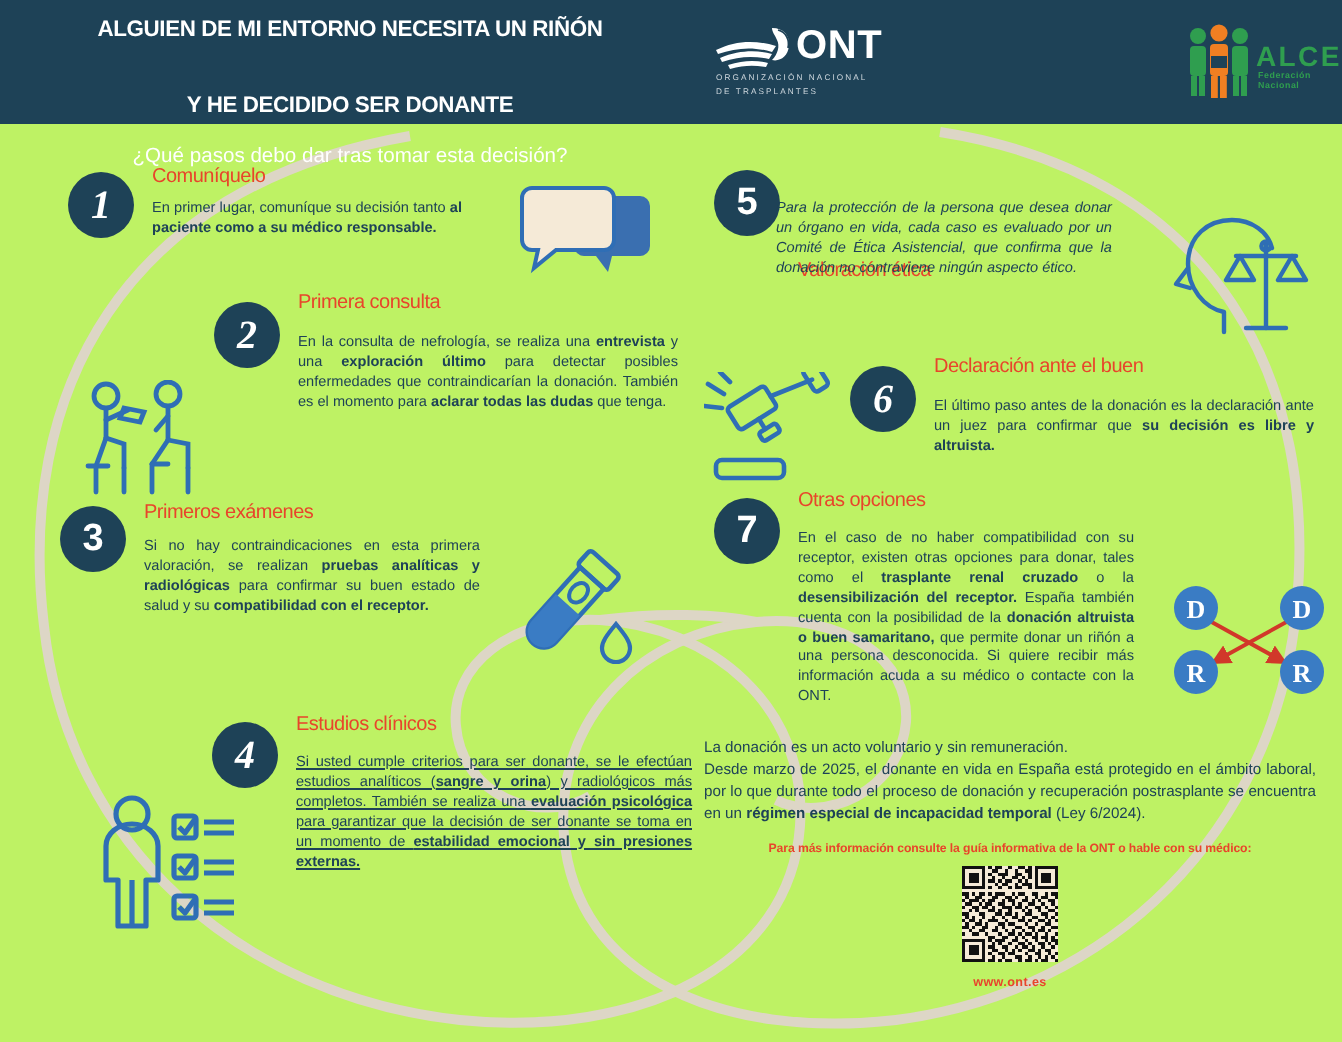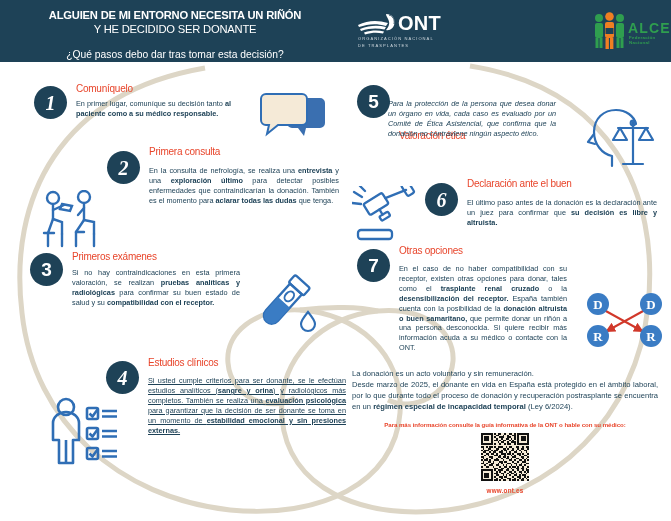--- a/index.html
+++ b/index.html
@@ -2,32 +2,32 @@
 <html><head>
 <meta charset="utf-8">
 <style>
   html,body{margin:0;padding:0;}
   body{
     width:671px;height:521px;overflow:hidden;
     background:#f5ead7;
     font-family:"Liberation Sans","DejaVu Sans",sans-serif;
     position:relative;
   }
-  .page{position:relative;width:671px;height:521px;overflow:hidden;background:#ffffff;}
+  .page{position:relative;width:671px;height:521px;overflow:hidden;background:#bef264;}
 
   
   .header{
     position:absolute;left:0;top:0;width:671px;height:62px;
     background:#1e4257;
   }
   .hdr-text{
     position:absolute;left:10px;top:8px;width:330px;text-align:center;color:#ffffff;
   }
   .hdr-l1{font-size:11.2px;font-weight:bold;letter-spacing:-0.2px;line-height:14px;}
-  .hdr-l2{font-size:11.2px;font-weight:normal;letter-spacing:-0.2px;line-height:14px;}
+  .hdr-l2{font-size:11.2px;font-weight:bold;letter-spacing:-0.2px;line-height:14px;margin-top:24px;}
   .hdr-sub{font-size:10.3px;font-weight:normal;margin-top:12px;line-height:13px;text-align:center;}
 
   .ont-logo{position:absolute;left:356px;top:10px;width:120px;height:44px;}
   .ont-word{position:absolute;left:42px;top:2px;color:#fff;font-size:20px;font-weight:bold;letter-spacing:0.3px;}
   .ont-sub1{position:absolute;left:2px;top:26px;color:#cfd8de;font-size:4.1px;letter-spacing:1.05px;}
   .ont-sub2{position:absolute;left:2px;top:33px;color:#cfd8de;font-size:4.1px;letter-spacing:1.05px;}
 
   .alcer-logo{position:absolute;left:592px;top:8px;width:76px;height:46px;}
   .alcer-word{position:absolute;left:36px;top:12px;color:#2f9e4f;font-size:14px;font-weight:bold;letter-spacing:1.2px;}
   .alcer-sub{position:absolute;left:37px;top:27px;color:#2f9e4f;font-size:4.4px;font-weight:bold;letter-spacing:0.3px;}

